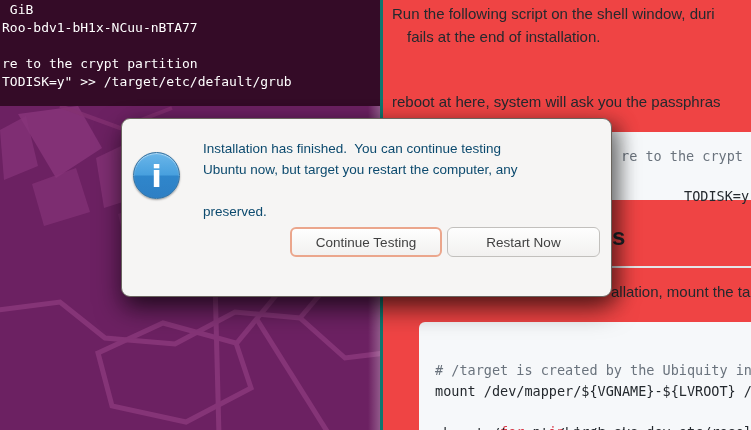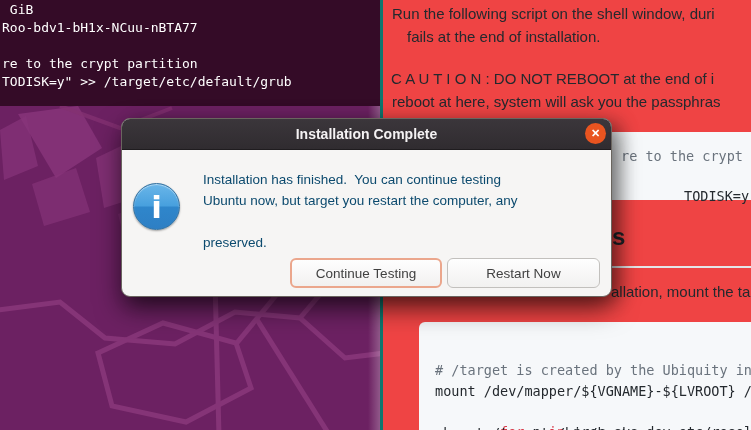--- a/index.html
+++ b/index.html
@@ -95,21 +95,20 @@
           <line x1="300" y1="212" x2="380" y2="118"></line>
         </g>
       </svg>
     </div>
     <div class="desktop-glow"></div>
   </div>
 
   <div class="page">
     <div class="p-line" style="left:9px;top:5px;">Run the following script on the shell window, duri</div>
     <div class="p-line" style="left:24px;top:28px;">fails at the end of installation.</div>
-    <div class="p-line" style="left:8px;top:70px;">C A U T I O N : DO NOT REBOOT at the end of i</div>
     <div class="p-line" style="left:9px;top:93px;">reboot at here, system will ask you the passphras</div>
 
     <div class="codeblock" style="left:36px;top:132px;width:400px;height:68px;">
       <div class="code-line code-gray" style="left:202px;top:14px;">re to the crypt pa</div>
       <div class="code-line" style="left:200px;top:34px;">
         <span>TODISK=y" </span>
       </div>
     </div>
 
     <div class="heading-frag" style="left:229px;top:223px;">s</div>
@@ -120,24 +119,20 @@
       <div class="code-line code-gray" style="left:16px;top:38px;"># /target is created by the Ubiquity inst</div>
       <div class="code-line" style="left:16px;top:59px;">mount /dev/mapper/${VGNAME}-${LVROOT} /ta</div>
       <div class="code-line" style="left:16px;top:80px;">
         <span class="code-red">for</span><span> n </span><span class="code-red">in</span><span> proc sys dev etc/resolv.conf; </span>
       </div>
       <div class="code-line" style="left:16px;top:101px;">chroot /target /bin/bash</div>
     </div>
   </div>
 
   <div class="dialog">
-    <div class="titlebar">
-      <div class="titlebar-title">Installation Complete</div>
-      <div class="close-btn">✕</div>
-    </div>
     <div class="dialog-body">
       <div class="info-icon">i</div>
       <div class="msg-line" style="top:22px;">Installation has finished.  You can continue testing</div>
       <div class="msg-line" style="top:43px;">Ubuntu now, but target you restart the computer, any</div>
       <div class="msg-line" style="top:85px;">preserved.</div>
       <div class="btn btn-continue">Continue Testing</div>
       <div class="btn btn-restart">Restart Now</div>
     </div>
   </div>
 

